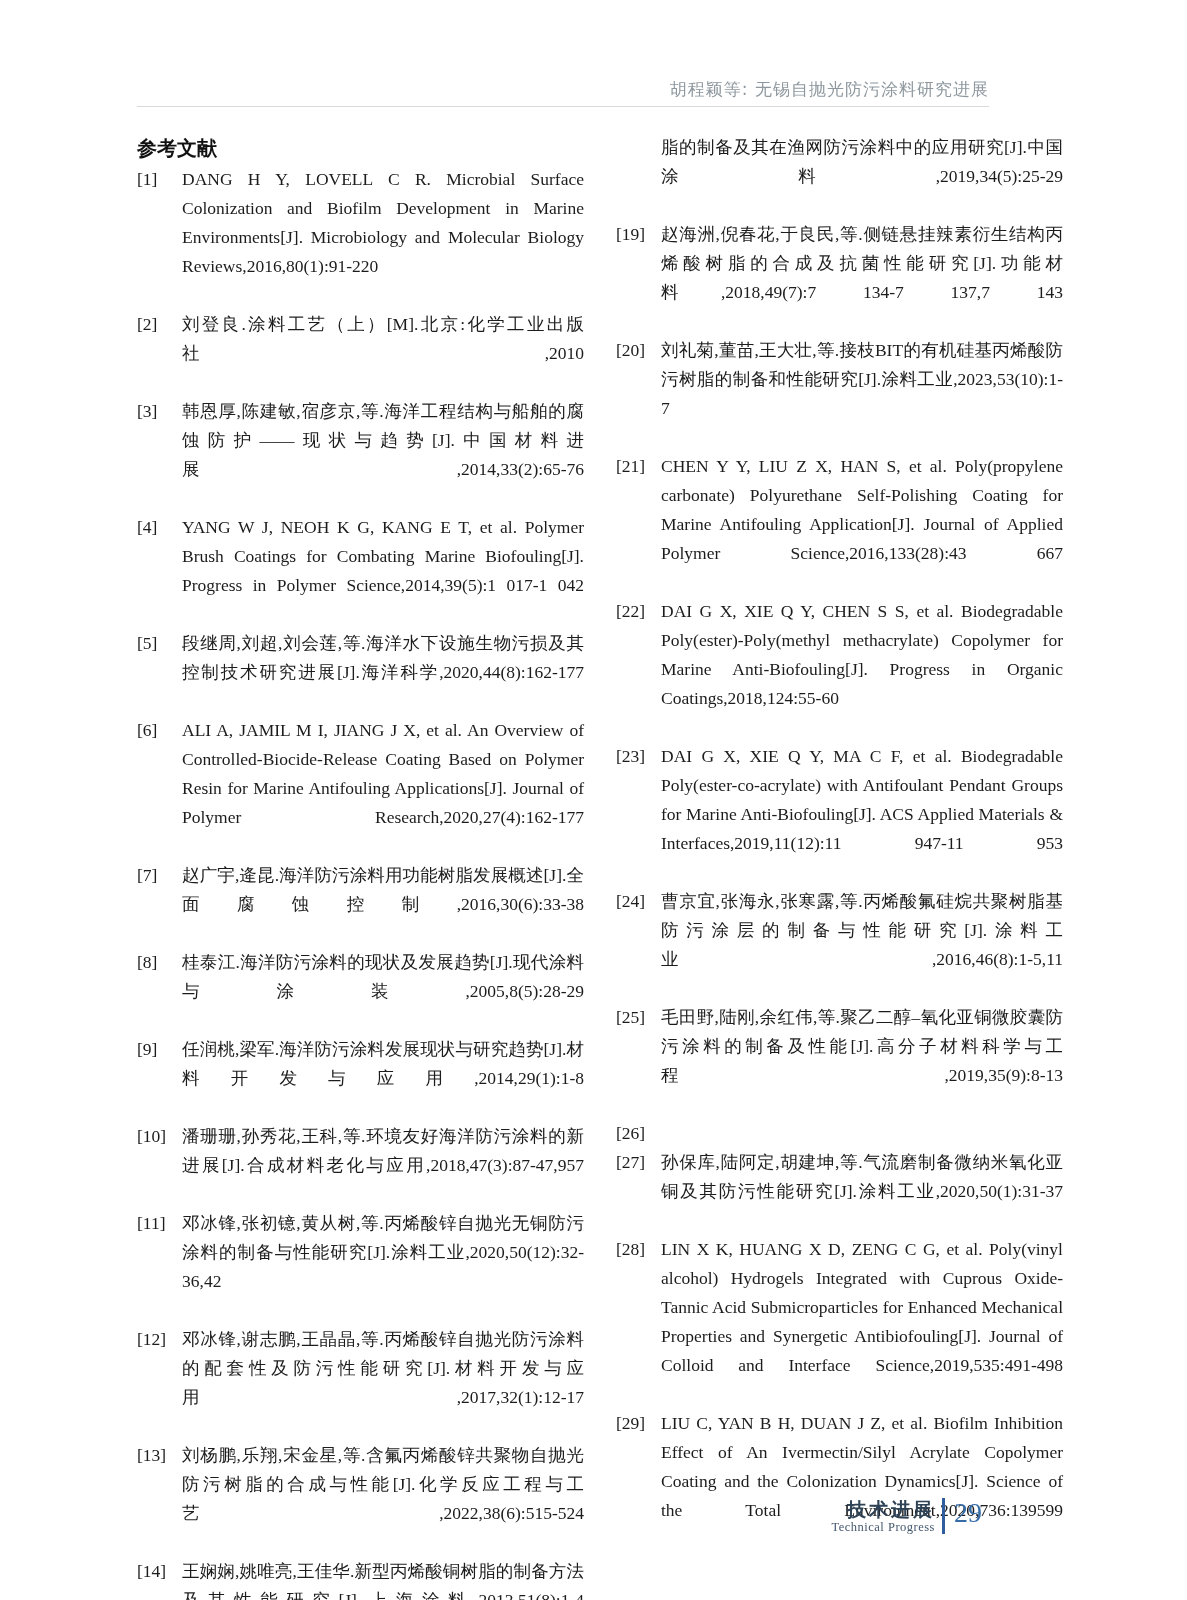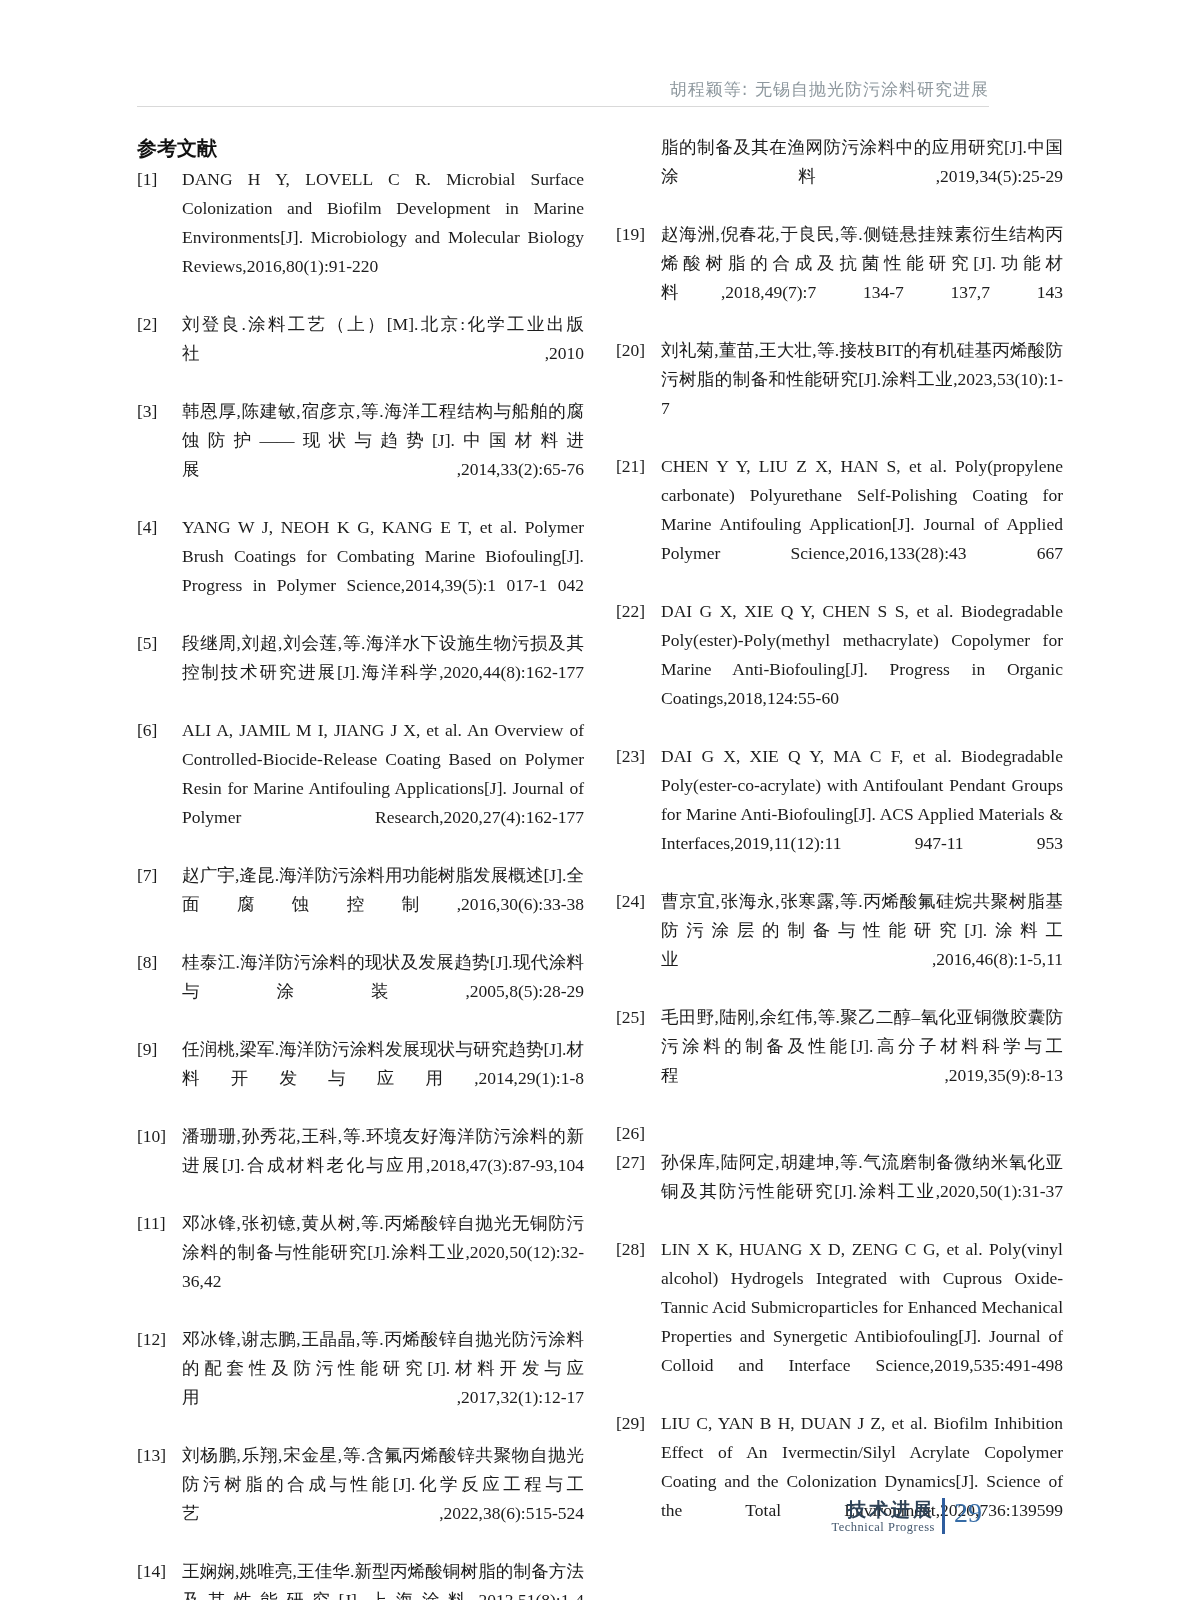--- a/index.html
+++ b/index.html
@@ -138,21 +138,21 @@
           <div class="ref">
             <span class="ref-num">[8]</span>
             <span class="ref-text">桂泰江.海洋防污涂料的现状及发展趋势[J].现代涂料与涂装,2005,8(5):28-29</span>
           </div>
           <div class="ref">
             <span class="ref-num">[9]</span>
             <span class="ref-text">任润桃,梁军.海洋防污涂料发展现状与研究趋势[J].材料开发与应用,2014,29(1):1-8</span>
           </div>
           <div class="ref">
             <span class="ref-num">[10]</span>
-            <span class="ref-text">潘珊珊,孙秀花,王科,等.环境友好海洋防污涂料的新进展[J].合成材料老化与应用,2018,47(3):87-93,104</span>
+            <span class="ref-text">潘珊珊,孙秀花,王科,等.环境友好海洋防污涂料的新进展[J].合成材料老化与应用,2018,47(3):87-47,957</span>
           </div>
           <div class="ref">
             <span class="ref-num">[11]</span>
             <span class="ref-text">邓冰锋,张初镱,黄从树,等.丙烯酸锌自抛光无铜防污涂料的制备与性能研究[J].涂料工业,2020,50(12):32-36,42</span>
           </div>
           <div class="ref">
             <span class="ref-num">[12]</span>
             <span class="ref-text">邓冰锋,谢志鹏,王晶晶,等.丙烯酸锌自抛光防污涂料的配套性及防污性能研究[J].材料开发与应用,2017,32(1):12-17</span>
           </div>
           <div class="ref">

